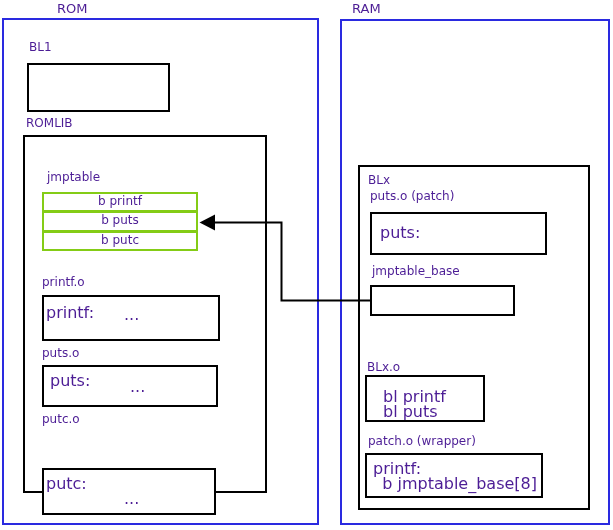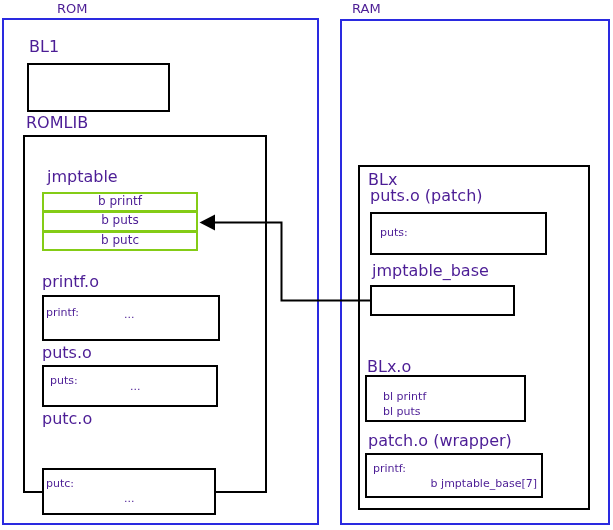--- a/index.html
+++ b/index.html
@@ -10,28 +10,28 @@
   }
   .frame {
     position:absolute; border:2px solid #2a2ae0; box-sizing:border-box;
     background:transparent;
   }
   .box {
     position:absolute; border:2px solid #000; box-sizing:border-box;
     background:#ffffff;
   }
   .lbl {
-    position:absolute; font-size:16px; line-height:14px; white-space:nowrap;
+    position:absolute; font-size:12px; line-height:14px; white-space:nowrap;
   }
   .title { font-size:13px; }
   .jrow {
     position:absolute; border:2px solid #84cc16; box-sizing:border-box;
     background:#ffffff; text-align:center; font-size:12px; line-height:15px;
   }
-  .inner { position:absolute; font-size:11px; line-height:14px; white-space:nowrap; }
+  .inner { position:absolute; font-size:16px; line-height:14px; white-space:nowrap; }
   .arrow-svg { position:absolute; left:0; top:0; pointer-events:none; }
 </style>
 </head>
 <body>
 
 <div class="canvas">
 
   <span class="lbl title" style="left:57px; top:2px;">ROM</span>
   <div class="frame" style="left:2px; top:18px; width:317px; height:507px;"></div>
 
@@ -72,29 +72,29 @@
 
   <span class="lbl" style="left:370px; top:189px;">puts.o (patch)</span>
   <div class="box" style="left:370px; top:212px; width:177px; height:43px;">
     <span class="inner" style="left:8px; top:12px;">puts:</span>
   </div>
 
   <span class="lbl" style="left:372px; top:264px;">jmptable_base</span>
   <div class="box" style="left:370px; top:285px; width:145px; height:31px;"></div>
 
   <span class="lbl" style="left:367px; top:360px;">BLx.o</span>
-  <div class="box" style="left:365px; top:375px; width:161px; height:47px;">
+  <div class="box" style="left:365px; top:375px; width:120px; height:47px;">
     <span class="inner" style="left:16px; top:13px;">bl printf</span>
     <span class="inner" style="left:16px; top:28px;">bl puts</span>
   </div>
 
   <span class="lbl" style="left:368px; top:434px;">patch.o (wrapper)</span>
   <div class="box" style="left:365px; top:453px; width:178px; height:45px;">
     <span class="inner" style="left:6px; top:7px;">printf:</span>
-    <span class="inner" style="right:4px; bottom:5px; left:auto;">b jmptable_base[7]</span>
+    <span class="inner" style="right:4px; bottom:5px; left:auto;">b jmptable_base[8]</span>
   </div>
 
   <svg class="arrow-svg" width="613" height="530" viewBox="0 0 613 530">
     <polyline points="370,300.5 281.5,300.5 281.5,222.5 213,222.5" fill="none" stroke="#000000" stroke-width="2"></polyline>
     <polygon points="199.5,222.5 215,214.5 215,230.5" fill="#000000"></polygon>
   </svg>
 
 </div>
 
 </body></html>

